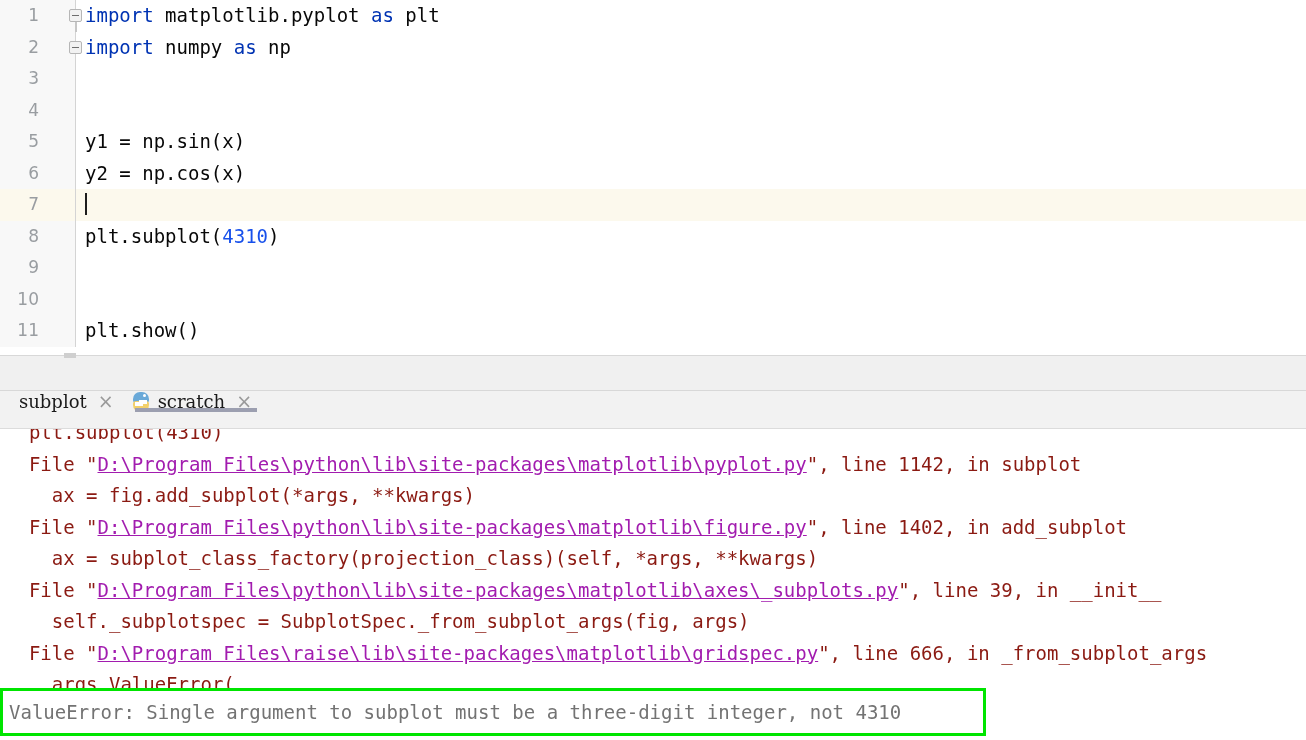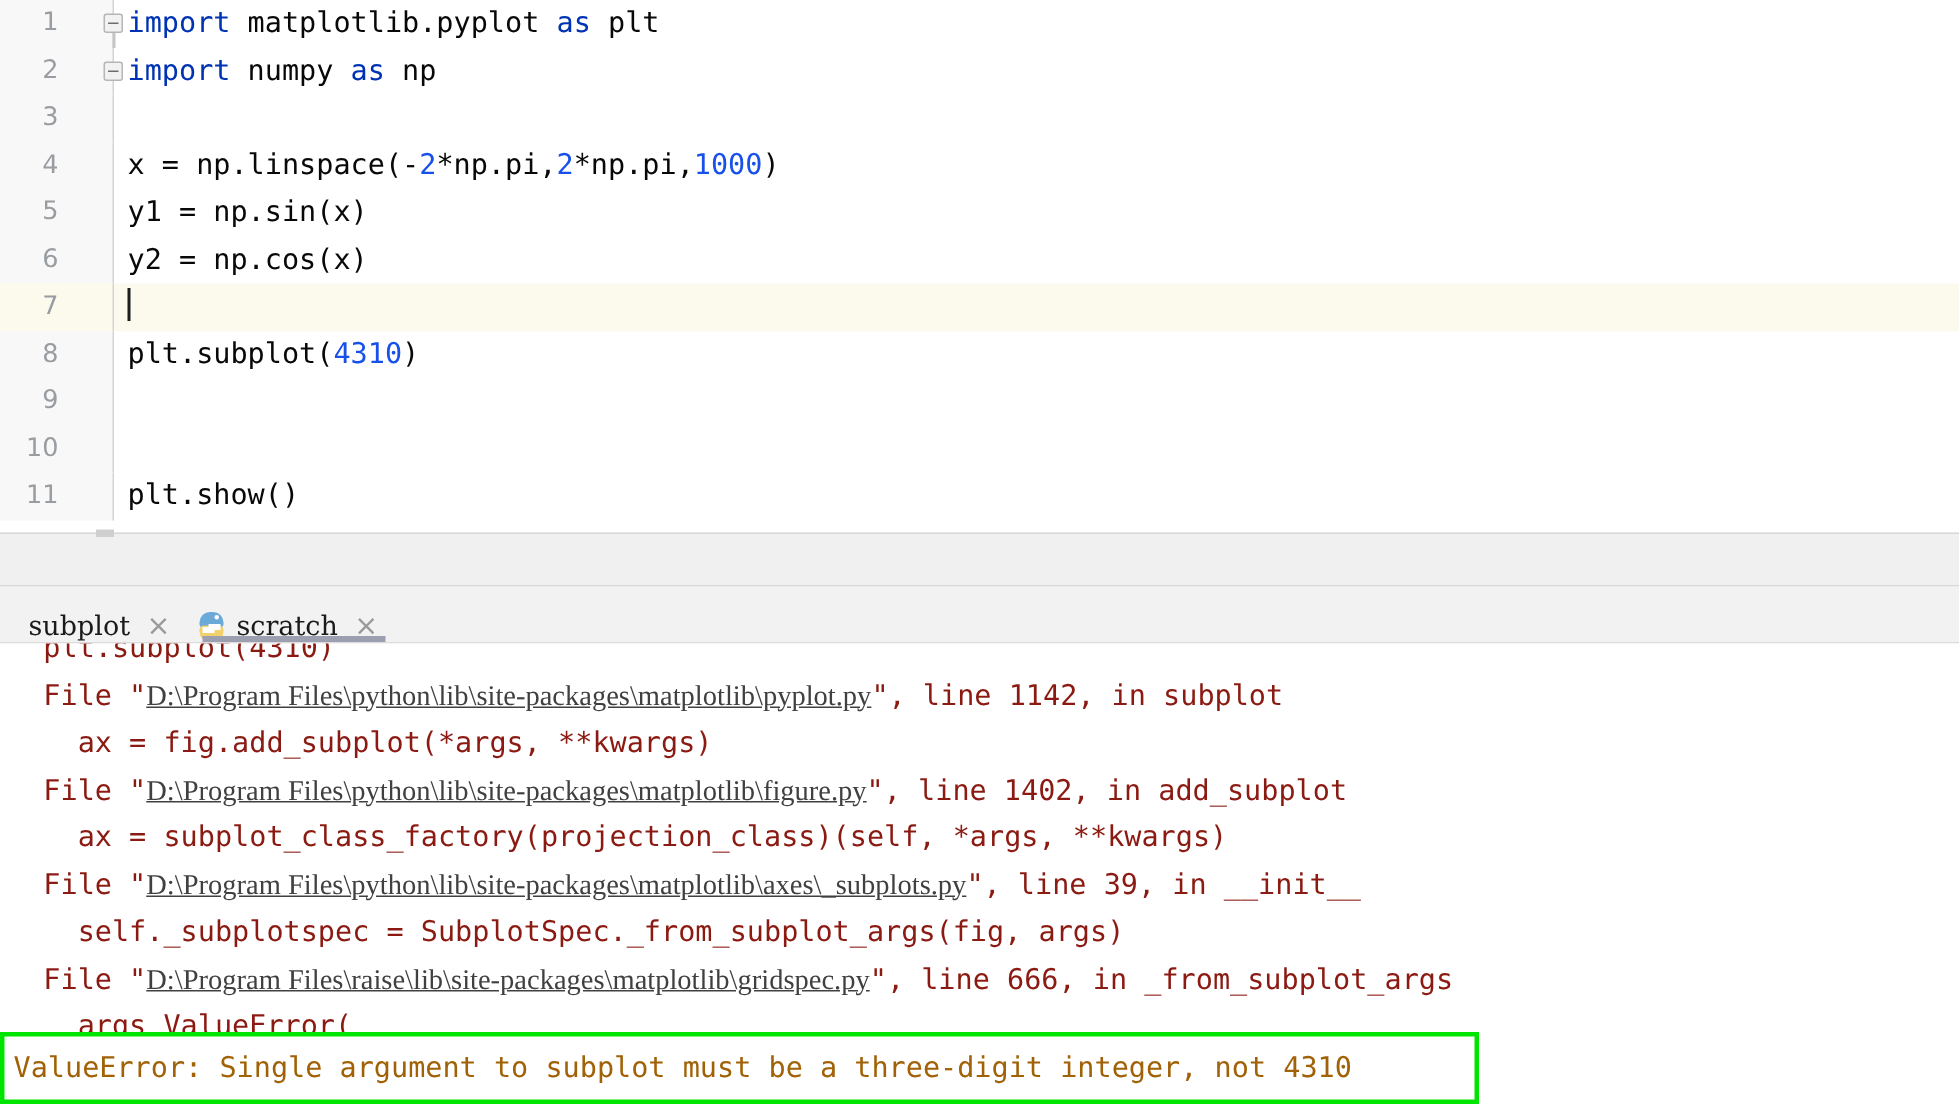--- a/index.html
+++ b/index.html
@@ -122,21 +122,21 @@
     width: 12px;
     height: 5px;
     background: #cfcfcf;
   }
 
   
   .tabbar {
     flex: 0 0 38px;
     background: #f2f2f2;
     display: flex;
-    align-items: flex-end;
+    align-items: flex-start;
     position: relative;
     border-bottom: 1px solid #dcdcdc;
   }
   .tab {
     display: flex;
     align-items: center;
     gap: 7px;
     padding: 0 11px 0 6px;
     position: relative;
     font-family: "DejaVu Serif", serif;
@@ -224,56 +224,55 @@
     width: 1306px;
   }
   .out-line {
     height: 31.5px;
     line-height: 31.5px;
     white-space: pre;
     color: #8b1a12;
     padding-left: 6px;
   }
   .lnk {
-    color: #404040;
+    color: #a21caf;
     text-decoration: underline;
-    font-family: Liberation Serif, serif;
   }
 
   
   .err-banner {
     position: absolute;
     left: 0;
     top: 688px;
     width: 986px;
     height: 48px;
     border: 3px solid #00e500;
     background: #ffffff;
     display: flex;
     align-items: center;
     z-index: 10;
   }
   .err-banner .txt {
     padding-left: 6px;
     white-space: pre;
-    color: #a16207;
+    color: #737373;
     font-family: "DejaVu Sans Mono", monospace;
     font-size: 19px;
   }
 </style>
 </head>
 <body>
 
 <div id="app">
 
   <div class="editor" id="editor">
       <div class="code-line"><div class="gutter-cell">1</div><div class="fold-mark"></div><div class="fold-stem"></div><div class="code-text"><span class="kw">import</span><span class="pln"> matplotlib.pyplot </span><span class="kw">as</span><span class="pln"> plt</span></div></div>
       <div class="code-line"><div class="gutter-cell">2</div><div class="fold-mark"></div><div class="code-text"><span class="kw">import</span><span class="pln"> numpy </span><span class="kw">as</span><span class="pln"> np</span></div></div>
       <div class="code-line"><div class="gutter-cell">3</div><div class="code-text"></div></div>
-      <div class="code-line"><div class="gutter-cell">4</div><div class="code-text"><span class="pln">x = np.linspace(-</span><span class="num">2</span><span class="pln">*np.pi,</span><span class="num">2</span><span class="pln">*np.pi,</span><span class="num">1000</span><span class="pln">)</span></div></div>
+      <div class="code-line"><div class="gutter-cell">4</div></div>
       <div class="code-line"><div class="gutter-cell">5</div><div class="code-text"><span class="pln">y1 = np.sin(x)</span></div></div>
       <div class="code-line"><div class="gutter-cell">6</div><div class="code-text"><span class="pln">y2 = np.cos(x)</span></div></div>
       <div class="code-line current"><div class="gutter-cell">7</div><div class="code-text"><span class="caret"></span></div></div>
       <div class="code-line"><div class="gutter-cell">8</div><div class="code-text"><span class="pln">plt.subplot(</span><span class="num">4310</span><span class="pln">)</span></div></div>
       <div class="code-line"><div class="gutter-cell">9</div></div>
       <div class="code-line"><div class="gutter-cell">10</div><div class="code-text"></div></div>
       <div class="code-line"><div class="gutter-cell">11</div><div class="code-text"><span class="pln">plt.show()</span></div></div>
     </div>
 
   <div class="divider-strip">

